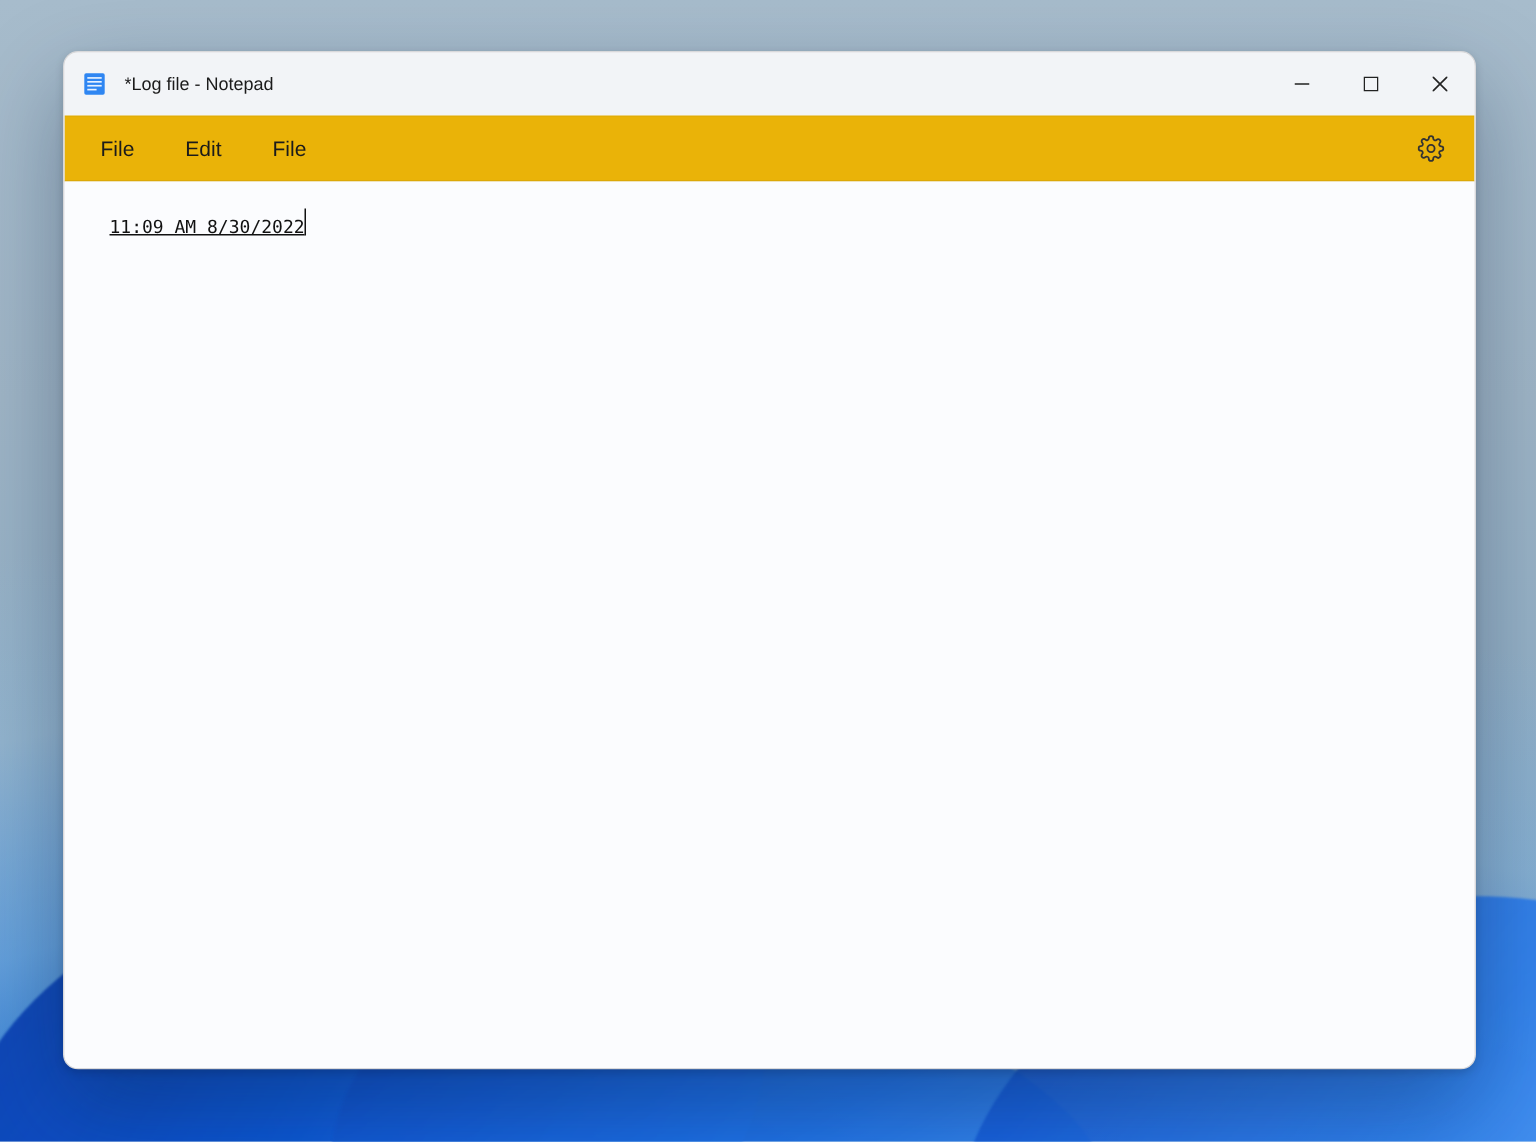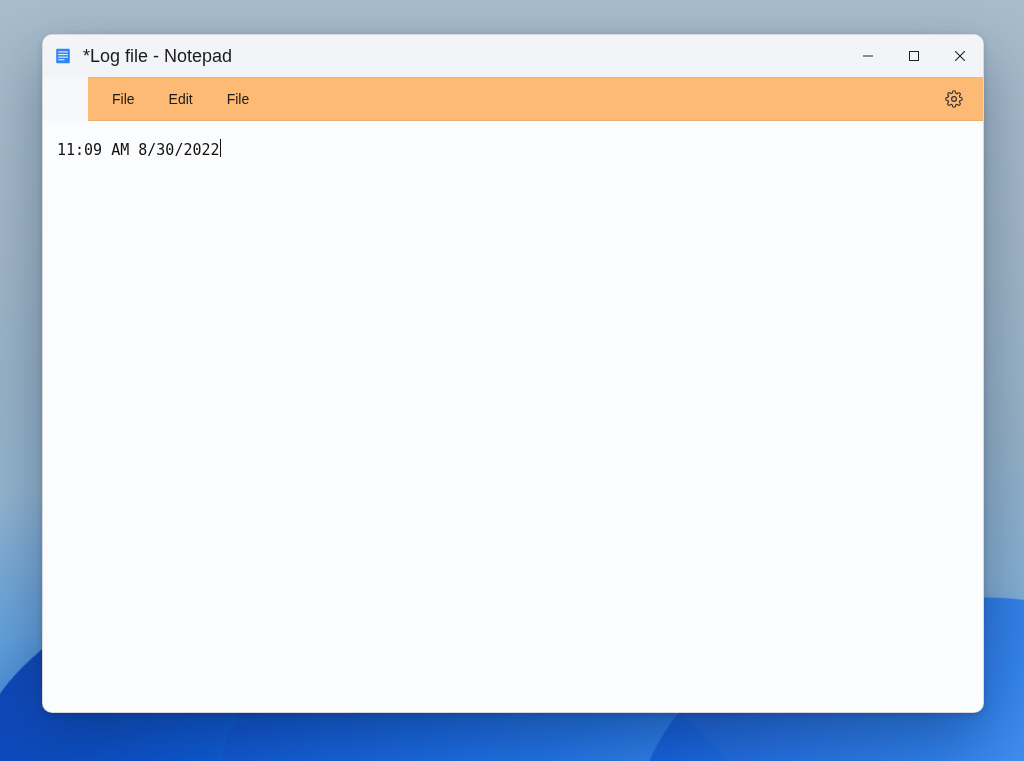--- a/index.html
+++ b/index.html
@@ -57,70 +57,70 @@
     .titlebar {
       height: 42px;
       display: flex; align-items: center;
       background: #F2F4F7;
       padding-left: 12px;
     }
     .app-icon {
       width: 16px; height: 16px; margin-right: 12px;
     }
     .title-text {
-      font-size: 18px;
+      font-size: 12px;
       color: #1b1b1b;
       white-space: nowrap;
     }
     .win-controls {
       margin-left: auto;
       display: flex; align-items: stretch; height: 100%;
     }
     .win-btn {
       width: 46px;
       display: flex; align-items: center; justify-content: center;
       color: #222;
     }
     .win-btn svg { display: block; }
 
     
     .menubar {
       height: 44px;
       display: flex; align-items: center;
-      background: #fdba74;
+      background: #eab308;
       padding-left: 10px;
       border-top: 1px solid rgba(0,0,0,0.03);
       border-bottom: 1px solid rgba(0,0,0,0.06);
       box-shadow: 0 1px 0 rgba(0,0,0,0.04);
-      margin-left: 45px;
     }
     .menu-item {
       padding: 8px 14px;
       font-size: 14px;
       color: #1b1b1b;
       border-radius: 4px;
     }
     .menu-item + .menu-item { margin-left: 6px; text-align: center; }
     .menubar .spacer { flex: 1; }
     .settings-btn {
       width: 38px; height: 38px; margin-right: 10px;
       display: flex; align-items: center; justify-content: center;
       border-radius: 4px; color: #333;
     }
 
     
     .editor {
       flex: 1;
       background: #FBFCFE;
-      padding: 18px 14px 14px 14px;
+      padding: 18px 14px 14px 30px;
       font-family: Consolas, "Lucida Console", monospace;
-      font-size: 15px;
+      font-size: 12px;
       color: #111;
       line-height: 1.35;
       position: relative;
+      text-decoration: underline;
     }
     .editor-text { white-space: pre; display: inline; }
     .caret {
       display: inline-block;
       width: 1px; height: 18px;
       background: #111;
       vertical-align: -2px;
       margin-left: 0px;
     }
   </style>

